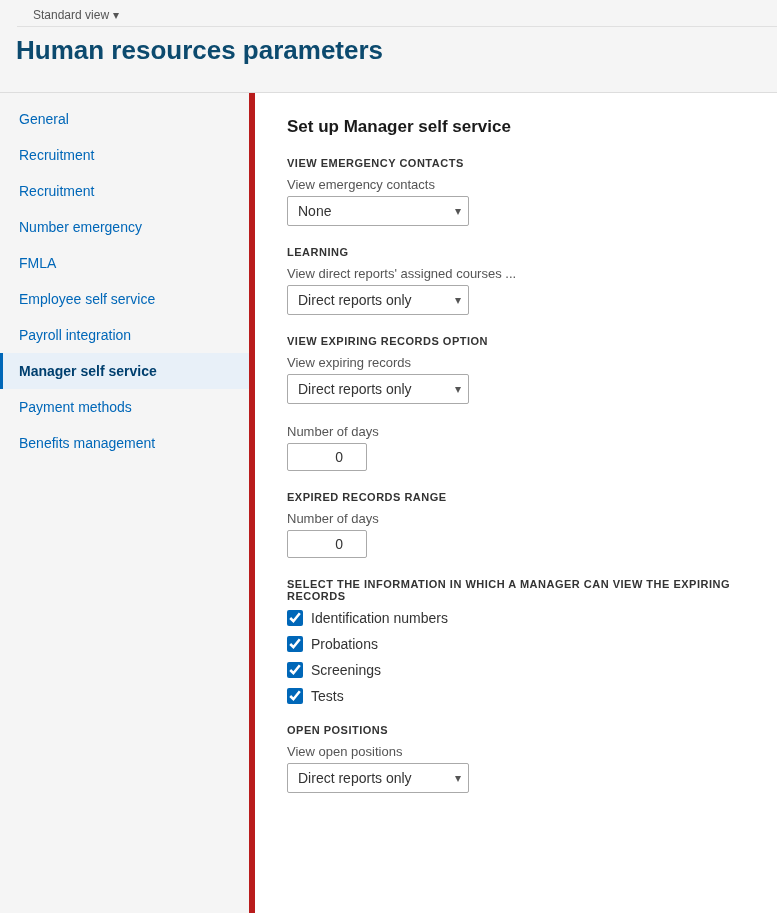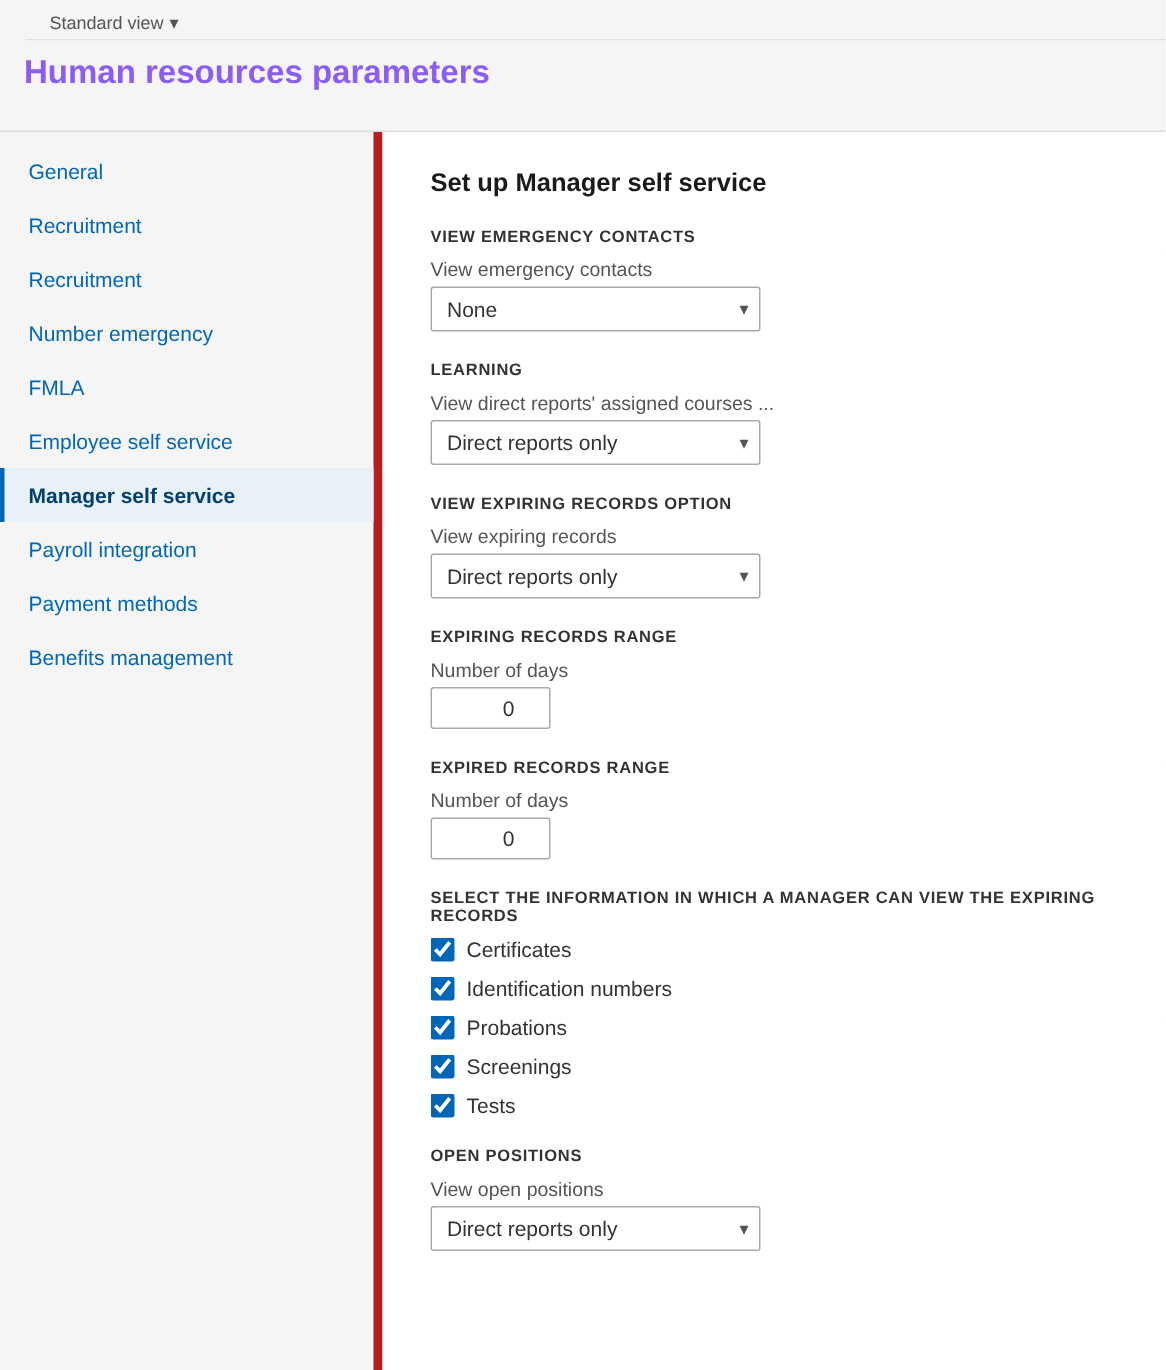--- a/index.html
+++ b/index.html
@@ -17,23 +17,23 @@
     }
     .standard-view {
       font-size: 12px;
       color: #555;
       cursor: pointer;
       display: flex;
       align-items: center;
       gap: 4px;
     }
     .page-title {
-      font-size: 22px;
+      font-size: 26px;
       font-weight: 600;
-      color: #8b5cf6;
+      color: #0c4a6e;
       padding: 8px 16px 26px 16px;
       background: #f5f5f5;
       border-bottom: 1px solid #ddd;
     }
     .layout {
       display: flex;
       height: calc(913px - 80px);
     }
     .sidebar {
       width: 255px;
@@ -79,21 +79,21 @@
       margin-bottom: 8px;
     }
     .field-label {
       font-size: 13px;
       color: #555;
       margin-bottom: 4px;
     }
     .select-wrapper {
       position: relative;
       display: inline-block;
-      width: 220px;
+      width: 182px;
     }
     .select-wrapper select {
       width: 100%;
       padding: 6px 32px 6px 10px;
       border: 1px solid #aaa;
       border-radius: 2px;
       appearance: none;
       background: #fff;
       font-size: 14px;
       color: #333;
@@ -164,27 +164,27 @@
     </div>
     <div class="sidebar-item">
       <span>Number emergency</span>
     </div>
     <div class="sidebar-item">
       <span>FMLA</span>
     </div>
     <div class="sidebar-item">
       <span>Employee self service</span>
     </div>
+    <div class="sidebar-item">
+      <span>Payroll integration</span>
+    </div>
     <div class="sidebar-item active">
       <span>Manager self service</span>
     </div>
     <div class="sidebar-item">
-      <span>Payroll integration</span>
-    </div>
-    <div class="sidebar-item">
       <span>Payment methods</span>
     </div>
     <div class="sidebar-item">
       <span>Benefits management</span>
     </div>
   </nav>
 
   <main class="main-content">
     <h2 class="section-title">Set up Manager self service</h2>
 
@@ -221,39 +221,34 @@
         <select>
           <option>None</option>
           <option selected="">Direct reports only</option>
           <option>All reports</option>
         </select>
         <span class="select-arrow">▾</span>
       </div>
     </div>
 
     <div class="field-group">
-      <div class="field-label-section">EXPIRING RECORDS RANGE</div>
       <div class="field-label">Number of days</div>
       <input class="number-input" type="number" value="0" style="">
     </div>
 
     <div class="field-group">
       <div class="field-label-section">EXPIRED RECORDS RANGE</div>
       <div class="field-label">Number of days</div>
       <input class="number-input" type="number" value="0" style="">
     </div>
 
     <div class="field-group">
       <div class="field-label-section">SELECT THE INFORMATION IN WHICH A MANAGER CAN VIEW THE EXPIRING RECORDS</div>
       <div class="checkbox-group">
         <div class="checkbox-item">
-          <input type="checkbox" checked="" id="cb-certificates" style="">
-          <label for="cb-certificates" class="checkbox-label">Certificates</label>
-        </div>
-        <div class="checkbox-item">
           <input type="checkbox" checked="" id="cb-identification" style="">
           <label for="cb-identification" class="checkbox-label">Identification numbers</label>
         </div>
         <div class="checkbox-item">
           <input type="checkbox" checked="" id="cb-probations" style="">
           <label for="cb-probations" class="checkbox-label">Probations</label>
         </div>
         <div class="checkbox-item">
           <input type="checkbox" checked="" id="cb-screenings" style="">
           <label for="cb-screenings" class="checkbox-label">Screenings</label>

